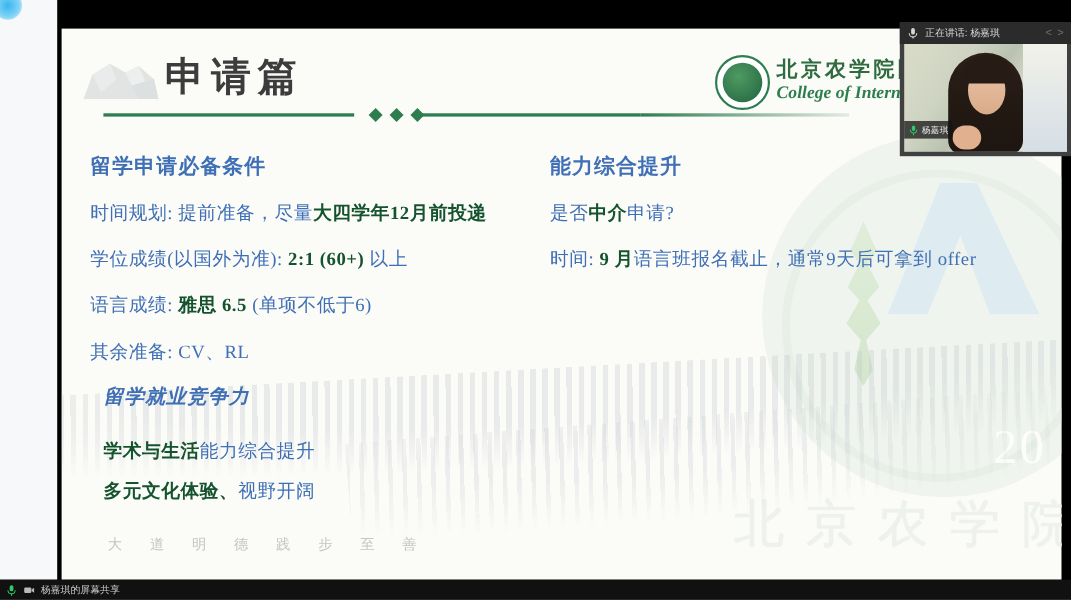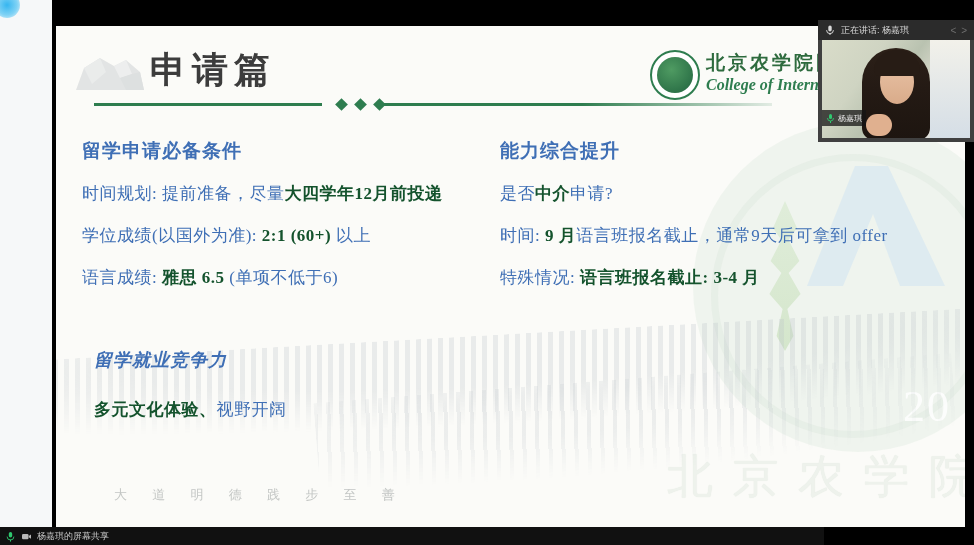--- a/index.html
+++ b/index.html
@@ -80,21 +80,21 @@
 
   
   .lowL{left:38px;top:322px;width:360px;}
   .lowR{left:310px;top:340px;width:440px;}
   .h-blue2{color:#3f6fb5;font-size:18px;font-weight:700;font-family:"Liberation Serif",serif;
      letter-spacing:1px;margin-bottom:26px;font-style:italic;}
   .line2{font-size:17px;font-family:"Liberation Serif",serif;margin-bottom:14px;
      color:#3f6fb5;letter-spacing:.5px;white-space:nowrap;}
 
   .footer{position:absolute;left:42px;top:460px;font-size:13px;color:#c3c6c4;
-     font-family:"Liberation Serif",serif;letter-spacing:11px;margin-left:16px;}
+     font-family:"Liberation Serif",serif;letter-spacing:11px;}
 
   
   .video{position:absolute;left:818px;top:20px;width:184px;height:122px;background:#404040;}
   .video-bar{position:absolute;left:0;top:0;width:156px;height:20px;background:#2b2b2b;
      display:flex;align-items:center;gap:5px;padding:0 6px;box-sizing:border-box;}
   .mic-ic{width:12px;height:12px;flex:0 0 auto;}
   .speaking{color:#d8d8d8;font-size:9px;font-family:"Liberation Sans",sans-serif;white-space:nowrap;}
   .vc-ctrl{margin-left:auto;color:#6d6d6d;font-size:10px;letter-spacing:1px;}
   .video-img{position:absolute;left:4px;top:20px;width:148px;height:98px;overflow:hidden;
      background:linear-gradient(125deg,#d9dcc9 0%,#cfd4c2 30%,#b9c2b0 48%,#e7e3d8 70%,#cfd8df 100%);}
@@ -107,21 +107,21 @@
   .vi-hand{position:absolute;left:44px;top:74px;width:26px;height:22px;border-radius:12px;
      background:#e0b08f;}
   .vi-win{position:absolute;left:108px;top:0;width:40px;height:98px;
      background:linear-gradient(180deg,#f2f1ea,#d5dee6);}
   .name-badge{position:absolute;left:4px;top:90px;height:16px;background:rgba(20,20,20,.75);
      display:flex;align-items:center;gap:3px;padding:0 4px;}
   .badge-mic{width:9px;height:11px;}
   .badge-name{color:#e8e8e8;font-size:8px;white-space:nowrap;font-family:"Liberation Sans",sans-serif;}
 
   
-  .taskbar{position:absolute;left:0;bottom:0;width:824px;height:18px;background:#111;
+  .taskbar{position:absolute;left:0;bottom:0;width:974px;height:18px;background:#111;
      display:flex;align-items:center;gap:5px;padding-left:5px;box-sizing:border-box;}
   .tb-ic{width:11px;height:11px;flex:0 0 auto;}
   .tb-text{color:#c9c9c9;font-size:9px;font-family:"Liberation Sans",sans-serif;white-space:nowrap;}
 </style>
 </head>
 <body>
 
 <div id="root">
 
   <div class="left-strip">
@@ -162,35 +162,36 @@
       <div class="logo-cn">北京农学院国际学</div>
       <div class="logo-en">College of Internationa</div>
     </div>
 
     <div class="col colL">
       <div class="h-blue">留学申请必备条件</div>
       <div>
           <div class="line"><span>时间规划: 提前准备，尽量</span><span class="red">大四学年12月前投递</span></div>
           <div class="line"><span>学位成绩(以国外为准):  </span><span class="red">2:1 (60+)</span><span> 以上</span></div>
           <div class="line"><span>语言成绩:  </span><span class="red">雅思 6.5</span><span>  (单项不低于6)</span></div>
+          <div class="line"><span>其余准备: CV、RL</span></div>
         </div>
     </div>
 
     <div class="col colR">
       <div class="h-blue">能力综合提升</div>
       <div>
           <div class="line"><span>是否</span><span class="red">中介</span><span>申请?</span></div>
           <div class="line"><span>时间: </span><span class="red">9 月</span><span>语言班报名截止，通常9天后可拿到 offer</span></div>
-          <div class="line"><span>特殊情况: </span><span class="red">语言班报名截止: 3-4 月</span></div>
         </div>
     </div>
 
     <div class="col lowL">
       <div class="h-blue2">留学就业竞争力</div>
       <div>
+          <div class="line2"><span class="red">学术与生活</span><span>能力综合提升</span></div>
           <div class="line2"><span class="red">多元文化体验、</span><span>视野开阔</span></div>
         </div>
     </div>
 
 
     <div class="footer">大 道 明 德   践 步 至 善</div>
   </div>
 
   <div class="video">
     <div class="video-bar">

